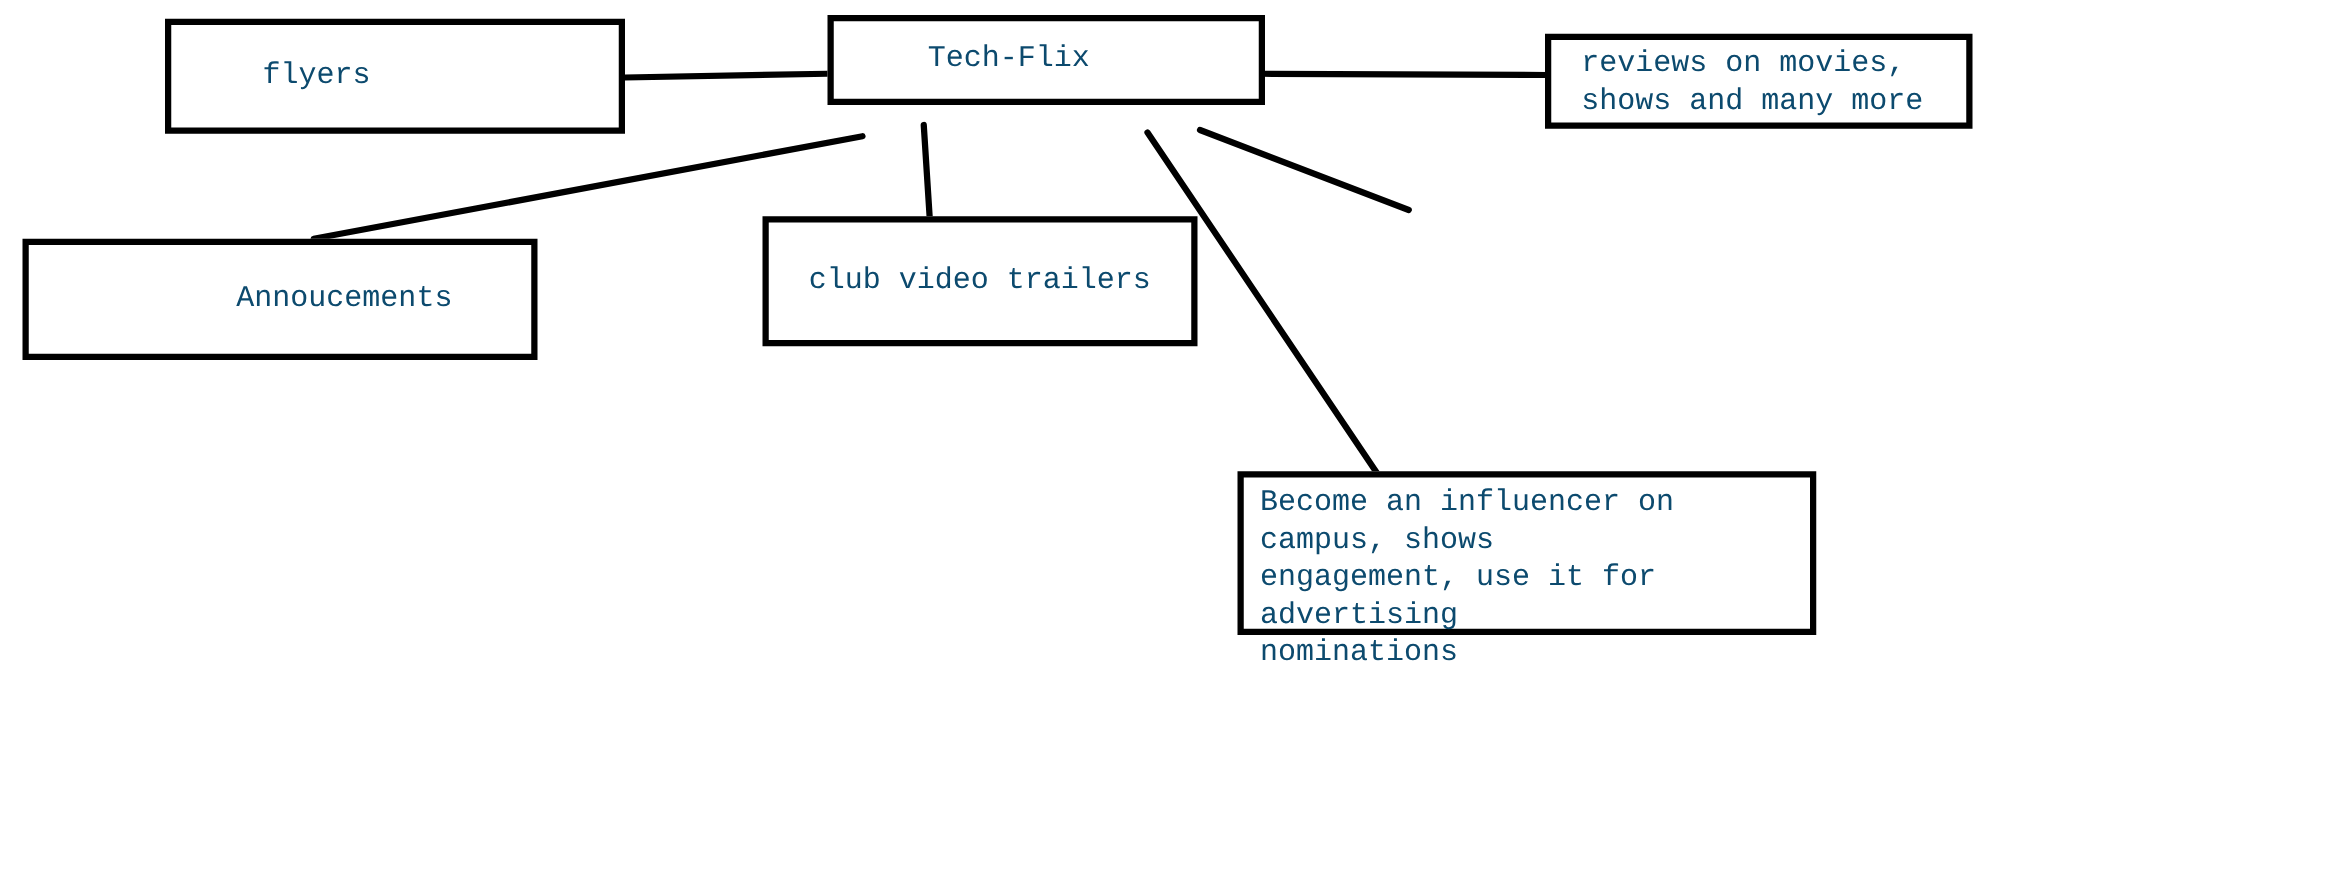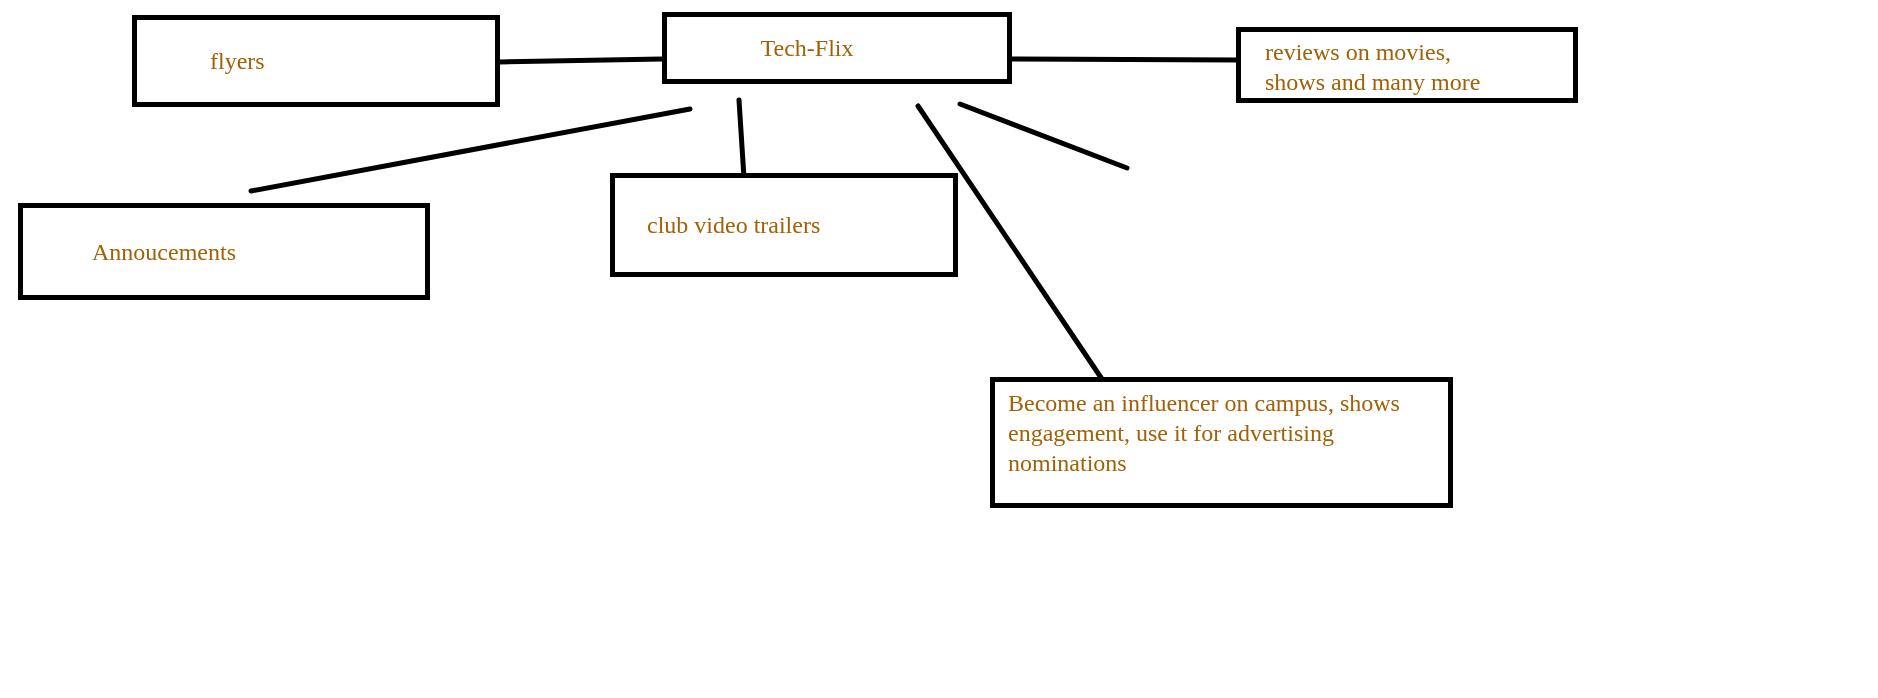--- a/index.html
+++ b/index.html
@@ -5,22 +5,22 @@
   html, body {
     margin: 0;
     padding: 0;
     background: #ffffff;
   }
   .canvas {
     position: relative;
     width: 1878px;
     height: 612px;
     background: #ffffff;
-    color: #a16207;
-    font-family: Liberation Serif, serif;
+    color: #0c4a6e;
+    font-family: Liberation Mono, monospace;
     font-size: 24px;
     line-height: 30px;
     overflow: hidden;
   }
   .edges {
     position: absolute;
     left: 0;
     top: 0;
     width: 1878px;
     height: 698px;
@@ -41,21 +41,21 @@
     display: block;
   }
   .v-center {
     display: flex;
     align-items: center;
   }
   
   .n-flyers      { left: 132px;  top: 15px;  width: 368px; height: 92px;  padding-left: 73px; }
   .n-techflix    { left: 662px;  top: 12px;  width: 350px; height: 72px;  justify-content: center; padding-right: 60px; }
   .n-reviews     { left: 1236px; top: 27px;  width: 342px; height: 76px;  padding-left: 24px; padding-top: 5px; }
-  .n-annouce     { left: 18px;   top: 203px; width: 412px; height: 97px;  padding-left: 69px; }
+  .n-annouce     { left: 18px;   top: 191px; width: 412px; height: 97px;  padding-left: 103px; justify-content: center; }
   .n-club        { left: 610px;  top: 173px; width: 348px; height: 104px; padding-left: 32px; }
   .n-create      { left: 1043px; top: 166px; width: 350px; height: 97px;  padding-left: 27px; padding-top: 1px; }
   .n-influencer  { left: 990px;  top: 377px; width: 463px; height: 131px; padding-left: 13px; padding-top: 6px; }
 </style>
 </head>
 <body>
 
 <div class="canvas">
 
   <svg class="edges" viewBox="0 0 1878 698" xmlns="http://www.w3.org/2000/svg">

